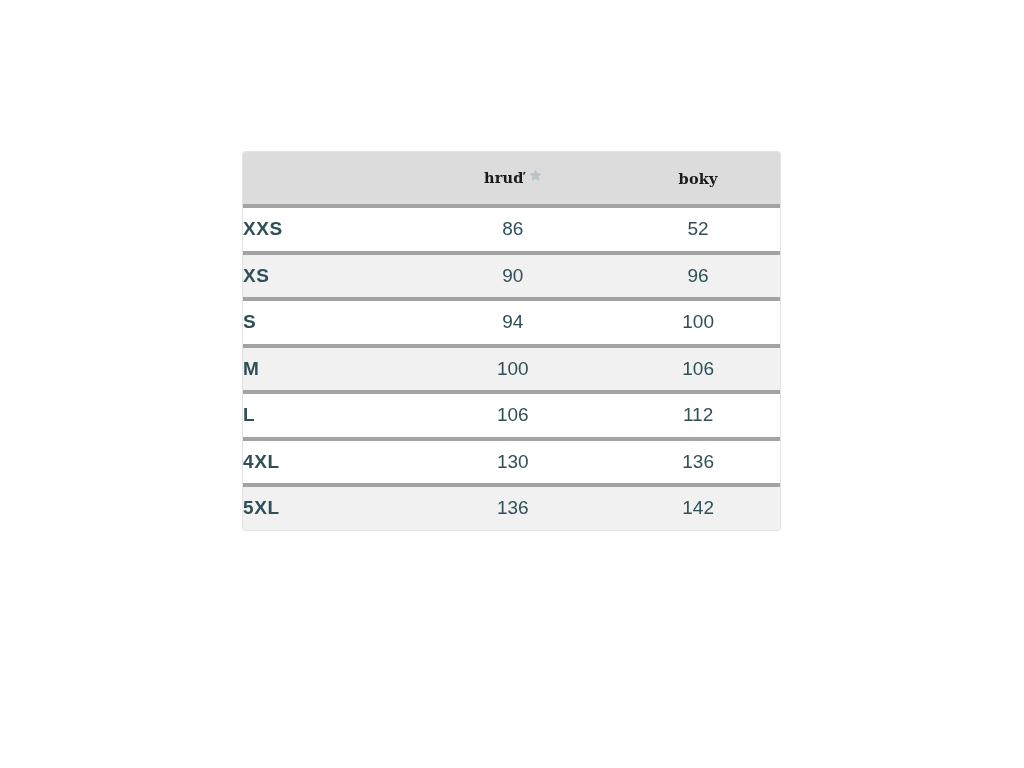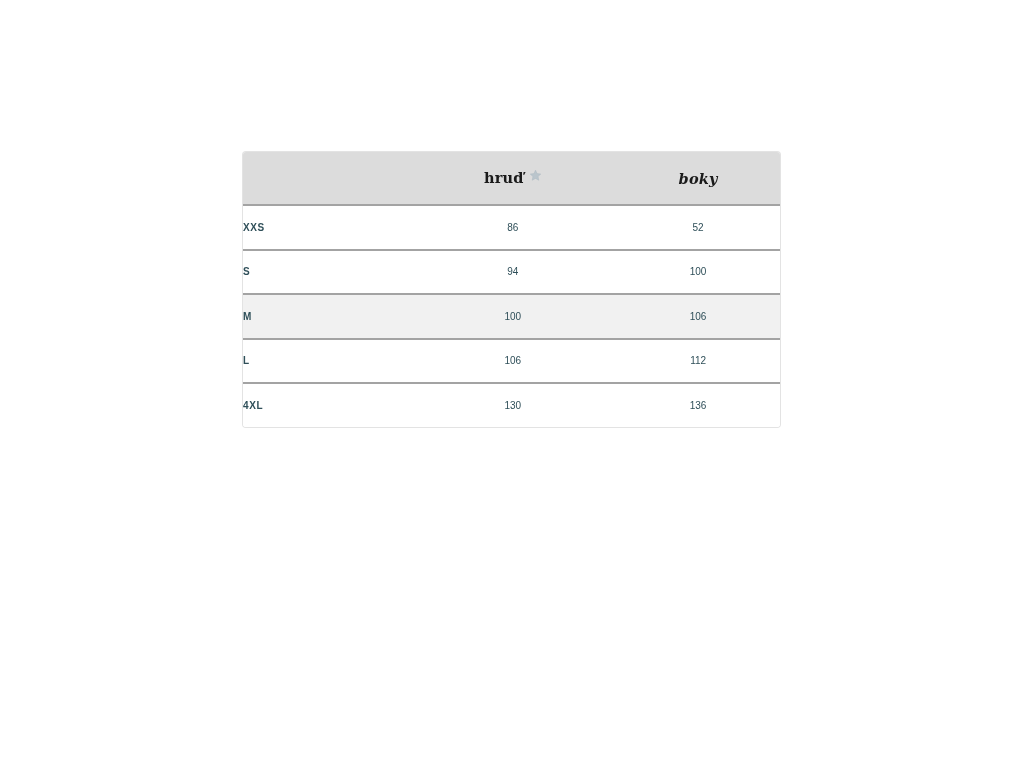--- a/index.html
+++ b/index.html
@@ -39,21 +39,21 @@
     font-weight: bold;
     font-size: 14.5px;
     color: #1a1a1a;
     letter-spacing: 0.2px;
     border: none;
     vertical-align: middle;
   }
 
   th.col-size   { width: 31.0%; }
   th.col-chest  { width: 38.5%; }
-  th.col-hips   { width: 30.5%; font-style: italic; }
+  th.col-hips   { width: 30.5%; }
 
   .th-inner {
     display: flex;
     align-items: center;
     justify-content: center;
     gap: 5px;
     line-height: 1;
   }
 
   .star-icon {
@@ -61,23 +61,23 @@
     width: 13px;
     height: 13px;
     flex: 0 0 auto;
     opacity: 0.55;
     transform: translateY(-3px);
   }
 
   table.size-chart tbody td {
     height: 42.5px;
     padding: 0 0;
-    font-size: 10px;
+    font-size: 19px;
     color: #2f4f59;
-    border-top: 2px solid #a3a3a3;
+    border-top: 4px solid #a3a3a3;
     vertical-align: middle;
   }
 
   table.size-chart tbody tr.odd-row td  { background: #ffffff; }
   table.size-chart tbody tr.even-row td { background: #f1f1f1; }
 
   td.cell-size {
     font-weight: bold;
     font-size: 13.5px;
     letter-spacing: 0.6px;
@@ -119,35 +119,45 @@
           <span>boky</span>
         </th>
       </tr>
     </thead>
     <tbody id="table-body">
         <tr class="odd-row">
           <td class="cell-size">XXS</td>
           <td class="cell-val cell-chest">86</td>
           <td class="cell-val cell-hips">52</td>
         </tr>
+        <tr class="even-row">
+          <td class="cell-size">XS</td>
+          <td class="cell-val cell-chest">90</td>
+          <td class="cell-val cell-hips">96</td>
+        </tr>
         <tr class="odd-row">
           <td class="cell-size">S</td>
           <td class="cell-val cell-chest">94</td>
           <td class="cell-val cell-hips">100</td>
         </tr>
         <tr class="even-row">
           <td class="cell-size">M</td>
           <td class="cell-val cell-chest">100</td>
           <td class="cell-val cell-hips">106</td>
         </tr>
         <tr class="odd-row">
           <td class="cell-size">L</td>
           <td class="cell-val cell-chest">106</td>
           <td class="cell-val cell-hips">112</td>
         </tr>
         <tr class="odd-row">
           <td class="cell-size">4XL</td>
           <td class="cell-val cell-chest">130</td>
           <td class="cell-val cell-hips">136</td>
         </tr>
+        <tr class="even-row">
+          <td class="cell-size">5XL</td>
+          <td class="cell-val cell-chest">136</td>
+          <td class="cell-val cell-hips">142</td>
+        </tr>
       </tbody>
   </table>
 </div>
 
 </body></html>

